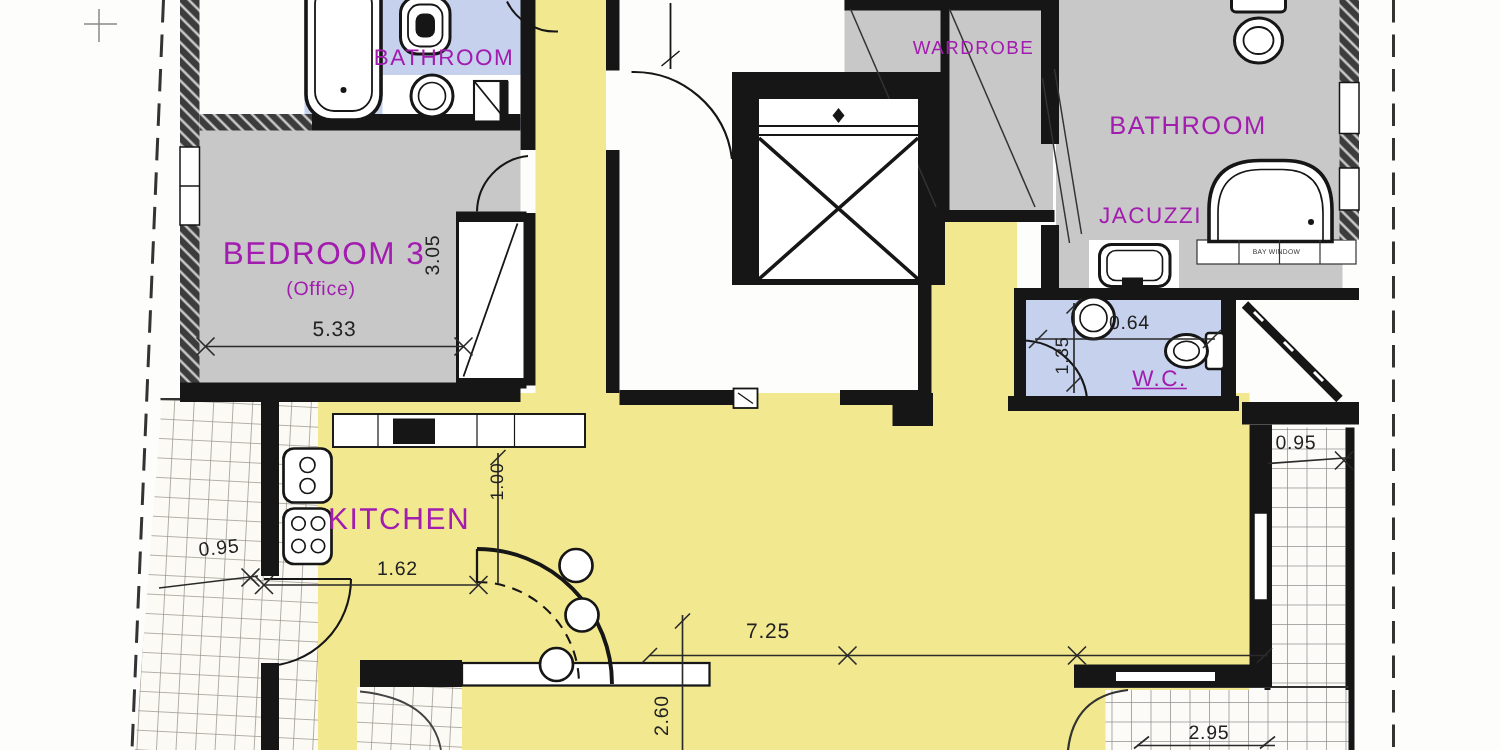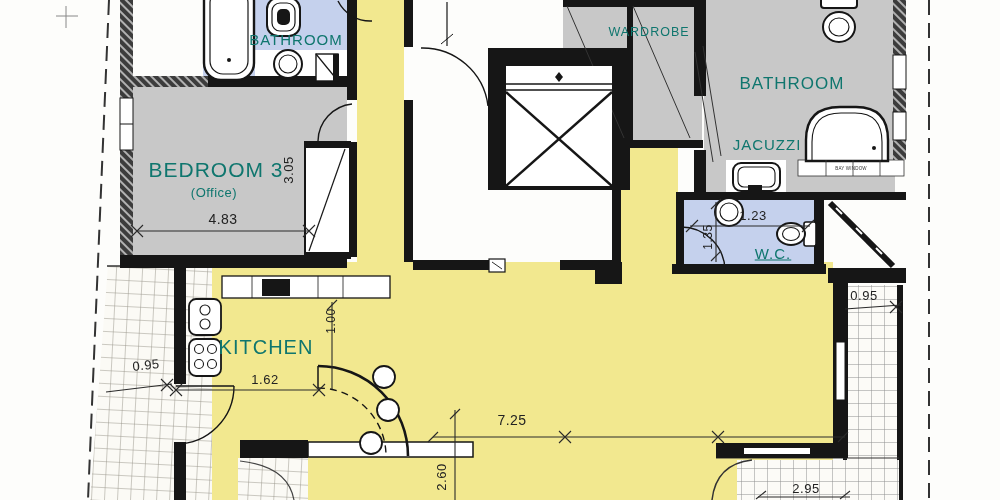--- a/index.html
+++ b/index.html
@@ -1,19 +1,19 @@
 <!DOCTYPE html>
 <html><head>
 <meta charset="utf-8">
 <style>
   html,body{margin:0;padding:0;background:#ffffff;}
   #plan{position:relative;width:1000px;height:500px;background:#fdfdfb;overflow:hidden;
         font-family:"Liberation Sans",sans-serif;}
   #plan svg{position:absolute;left:0;top:0;}
-  .lbl{position:absolute;transform:translate(-50%,-50%);color:#0f766e;white-space:nowrap;
+  .lbl{position:absolute;transform:translate(-50%,-50%);color:#a21caf;white-space:nowrap;
        font-family:"Liberation Sans",sans-serif;letter-spacing:1px;}
   .rot{transform:translate(-50%,-50%) rotate(-90deg);}
   .dim{letter-spacing:0.5px;color:#222;}
   .tiny{font-size:4.5px;letter-spacing:0.2px;color:#333;}
 </style>
 </head>
 <body>
 
 <div id="plan">
 
@@ -261,27 +261,27 @@
   </g>
   <g stroke="#888" stroke-width="1">
     <line x1="66" y1="6" x2="66" y2="28"></line>
     <line x1="56" y1="16" x2="78" y2="16"></line>
   </g>
 </svg>
 
 <span class="lbl" style="left:296px;top:39px;font-size:15px;">BATHROOM</span>
 <span class="lbl" style="left:216px;top:170px;font-size:21px;">BEDROOM 3</span>
 <span class="lbl" style="left:214px;top:192px;font-size:13px;letter-spacing:0.5px;">(Office)</span>
-<span class="lbl dim" style="left:223px;top:219px;font-size:14px;">4.83</span>
+<span class="lbl dim" style="left:223px;top:219px;font-size:14px;">5.33</span>
 <span class="lbl dim rot" style="left:288px;top:170px;font-size:13px;">3.05</span>
 <span class="lbl" style="left:649px;top:32px;font-size:12.5px;text-align:right;">WARDROBE</span>
 <span class="lbl" style="left:792px;top:84px;font-size:17px;">BATHROOM</span>
 <span class="lbl" style="left:767px;top:144px;font-size:15px;">JACUZZI</span>
 <span class="lbl" style="left:773px;top:253px;font-size:15px;text-decoration:underline;">W.C.</span>
-<span class="lbl dim" style="left:753px;top:215px;font-size:13px;">1.23</span>
+<span class="lbl dim" style="left:753px;top:215px;font-size:13px;">0.64</span>
 <span class="lbl dim rot" style="left:708px;top:237px;font-size:12px;">1.35</span>
 <span class="lbl" style="left:266px;top:347px;font-size:20px;text-align:right;">KITCHEN</span>
 <span class="lbl dim" style="left:265px;top:379px;font-size:13px;text-align:right;">1.62</span>
 <span class="lbl dim rot" style="left:331px;top:321px;font-size:12px;">1.00</span>
 <span class="lbl dim" style="left:512px;top:420px;font-size:14px;">7.25</span>
 <span class="lbl dim rot" style="left:441px;top:477px;font-size:13px;">2.60</span>
 <span class="lbl dim" style="left:146px;top:365px;font-size:13px;transform:translate(-50%,-50%) rotate(-6deg);">0.95</span>
 <span class="lbl dim" style="left:864px;top:295px;font-size:13px;">0.95</span>
 <span class="lbl dim" style="left:806px;top:488px;font-size:13px;">2.95</span>
 <span class="lbl tiny" style="left:851px;top:168px;">BAY WINDOW</span>

